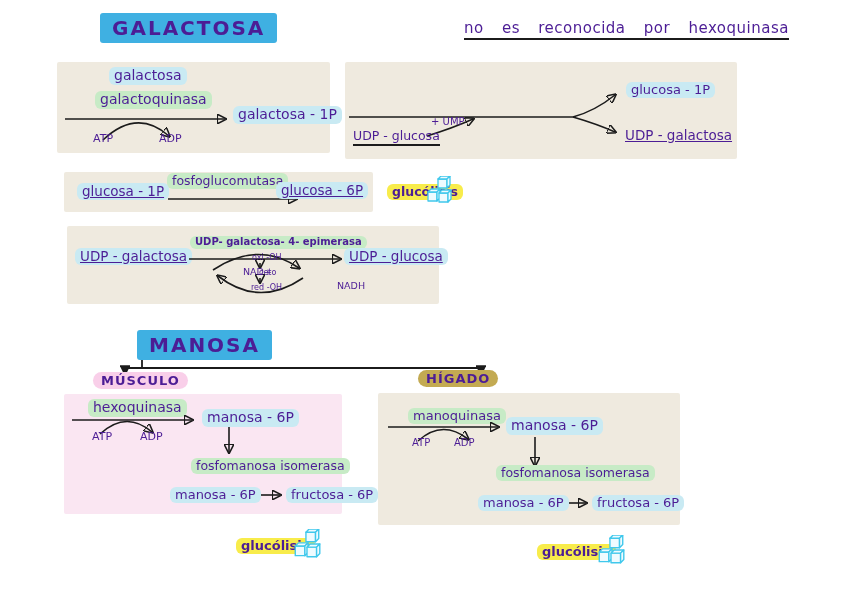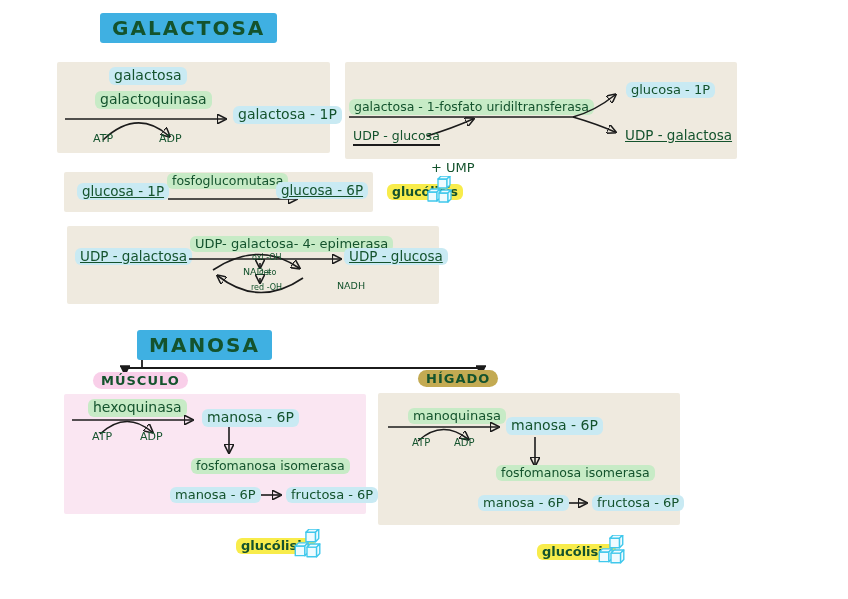--- a/index.html
+++ b/index.html
@@ -1,62 +1,62 @@
 <!DOCTYPE html>
 <html><head>
 <meta charset="utf-8">
 <style>
   html,body{margin:0;padding:0;background:#ffffff;}
   .canvas{position:relative;width:848px;height:599px;background:#ffffff;overflow:hidden;
-          font-family:"DejaVu Sans",sans-serif;color:#14532d;}
+          font-family:"DejaVu Sans",sans-serif;color:#4c1d95;}
   .abs{position:absolute;white-space:nowrap;}
   .box{position:absolute;background:#efeadf;border-radius:2px;}
   .box.pinkbg{background:#fae6f2;}
   .hl{display:inline-block;padding:0 5px;border-radius:6px;line-height:1.25;}
   .cyan{background:#c9eaf3;}
   .green{background:#c7ebc6;}
   .yellow{background:#f8ec4b;font-weight:bold;}
   .title-hl{background:#3fb0e2;padding:3px 12px;border-radius:3px;font-weight:bold;
             font-size:20px;letter-spacing:2px;}
   .pill{border-radius:10px;font-weight:bold;font-size:13px;padding:1px 8px;letter-spacing:1px;}
   .pill-pink{background:#f9cfe9;}
   .pill-olive{background:#c3aa52;}
   .underline{border-bottom:2px solid #1b1b1b;padding-bottom:1px;}
   .f15{font-size:15px;} .f14{font-size:14px;} .f135{font-size:13.5px;text-decoration:underline;} .f13{font-size:13px;}
-  .f125{font-size:12.5px;} .f12{font-size:13px;} .f11{font-size:11px;} .f10{font-size:10px;}
-  .f95{font-size:9.5px;margin-left:48px;} .f9{font-size:13px;margin-top:44px;} .f8{font-size:8px;padding-left:8px;}
+  .f125{font-size:12.5px;} .f12{font-size:10px;font-weight:bold;} .f11{font-size:11px;} .f10{font-size:10px;}
+  .f95{font-size:9.5px;margin-left:48px;} .f9{font-size:10px;} .f8{font-size:8px;padding-left:8px;}
   svg.arrows{position:absolute;left:0;top:0;overflow:visible;}
   svg.arrows path, svg.arrows line{stroke:#1b1b1b;stroke-width:1.6;fill:none;}
 </style>
 </head>
 <body>
 
 <div class="canvas">
 
   <span class="abs title-hl" style="left:100px;top:13px;">GALACTOSA</span>
+  <span class="abs f15 underline" style="left:464px;top:19px;word-spacing:13px;letter-spacing:0.5px;">no es reconocida por hexoquinasa</span>
 
   <div class="box" style="left:57px;top:62px;width:273px;height:91px;">
     <span class="abs hl cyan f14" style="left:52px;top:5px;">galactosa</span>
     <span class="abs hl green f14" style="left:38px;top:29px;">galactoquinasa</span>
     <svg class="arrows" width="273" height="91">
       <defs>
           <marker id="ah1" viewBox="0 0 10 10" refX="8" refY="5" markerWidth="6" markerHeight="6" orient="auto">
             <path d="M0,0 L10,5 L0,10 z" fill="#1b1b1b" stroke="none"></path>
           </marker>
         </defs>
       <path d="M8,57 H168" marker-end="url(#ah1)"></path>
       <path d="M46,78 Q80,46 112,74" marker-end="url(#ah1)"></path>
     </svg>
     <span class="abs f11" style="left:36px;top:70px;">ATP</span>
     <span class="abs f11" style="left:102px;top:70px;">ADP</span>
     <span class="abs hl cyan f14" style="left:176px;top:44px;">galactosa - 1P</span>
   </div>
 
   <div class="box" style="left:345px;top:62px;width:392px;height:97px;">
-    <span class="abs hl green f125" style="left:4px;top:37px;">galactosa - 1-fosfato uridiltransferasa</span>
     <svg class="arrows" width="392" height="97">
       <defs>
           <marker id="ah2" viewBox="0 0 10 10" refX="8" refY="5" markerWidth="6" markerHeight="6" orient="auto">
             <path d="M0,0 L10,5 L0,10 z" fill="#1b1b1b" stroke="none"></path>
           </marker>
         </defs>
       <path d="M4,55 H228"></path>
       <path d="M228,55 Q250,49 270,33" marker-end="url(#ah2)"></path>
       <path d="M228,55 Q252,62 270,70" marker-end="url(#ah2)"></path>
       <path d="M82,74 Q108,66 128,57" marker-end="url(#ah2)"></path>
@@ -129,21 +129,21 @@
       </defs>
     <g stroke="#1b1b1b" stroke-width="1.8" fill="none">
       <path d="M32,4 V12 H15 V18" marker-end="url(#ah5)"></path>
       <path d="M32,12 H371 V18" marker-end="url(#ah5)"></path>
     </g>
   </svg>
 
   <span class="abs pill pill-pink" style="left:93px;top:372px;">MÚSCULO</span>
   <span class="abs pill pill-olive" style="left:418px;top:370px;">HÍGADO</span>
 
-  <div class="box pinkbg" style="left:64px;top:394px;width:302px;height:120px;">
+  <div class="box pinkbg" style="left:64px;top:394px;width:278px;height:120px;">
     <span class="abs hl green f14" style="left:24px;top:5px;">hexoquinasa</span>
     <svg class="arrows" width="302" height="120">
       <defs>
           <marker id="ah6" viewBox="0 0 10 10" refX="8" refY="5" markerWidth="6" markerHeight="6" orient="auto">
             <path d="M0,0 L10,5 L0,10 z" fill="#1b1b1b" stroke="none"></path>
           </marker>
         </defs>
       <path d="M8,26 H128" marker-end="url(#ah6)"></path>
       <path d="M36,40 Q62,16 88,38" marker-end="url(#ah6)"></path>
       <path d="M165,33 V58" marker-end="url(#ah6)"></path>

